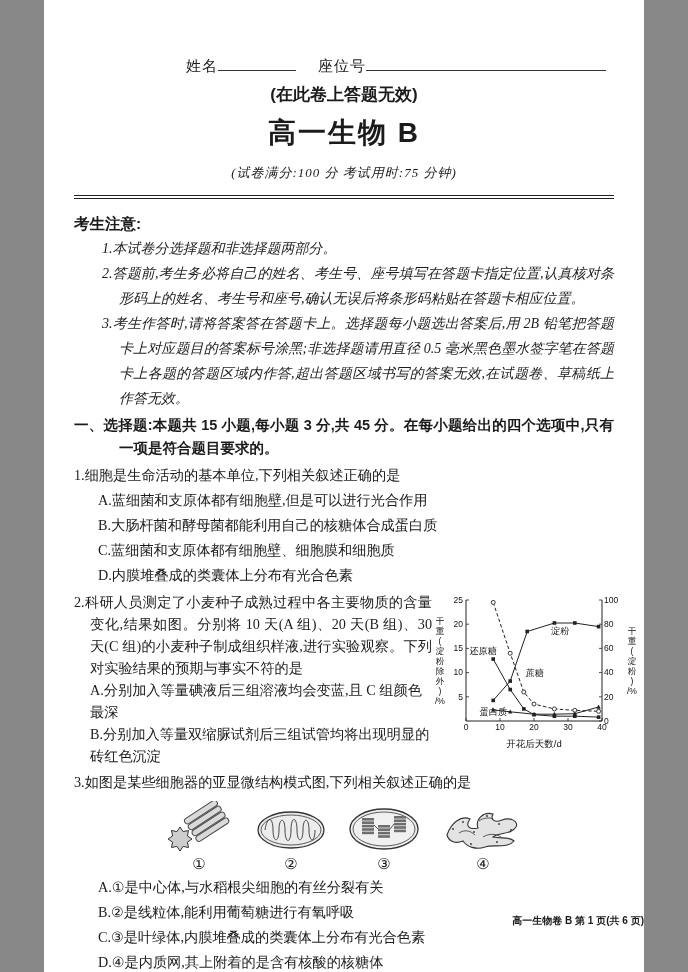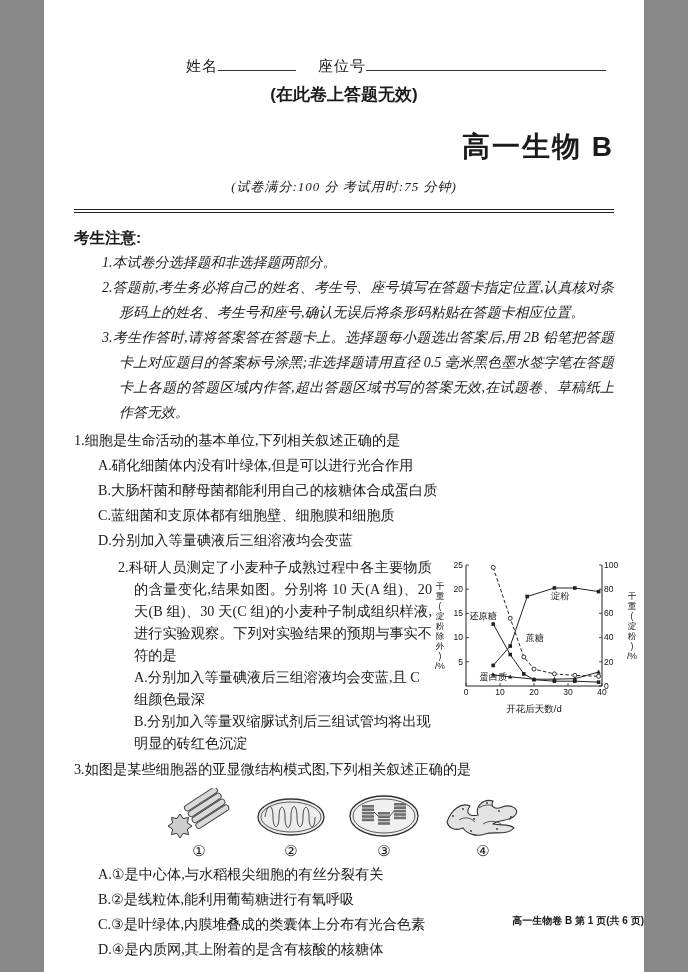--- a/index.html
+++ b/index.html
@@ -9,41 +9,41 @@
     font-family:"Liberation Serif","DejaVu Serif",serif;
   }
   .inner{padding:56px 30px 0 30px;}
   
   .name-row{margin-left:112px; font-size:15px; letter-spacing:1px;}
   .blank{display:inline-block; border-bottom:1px solid #333; height:14px; vertical-align:baseline;}
   .blank.name{width:78px; margin-right:22px;}
   .blank.seat{width:240px;}
   .invalid-notice{text-align:center; font-weight:bold; font-size:17px; margin-top:7px;
     font-family:"Liberation Sans","DejaVu Sans",sans-serif;}
-  .paper-title{text-align:right; font-weight:bold; font-size:28px; margin:22px 0 0 0;
+  .paper-title{text-align:center; font-weight:bold; font-size:28px; margin:8px 0 0 0;
     font-family:"Liberation Sans","DejaVu Sans",sans-serif; letter-spacing:2px;}
   .exam-info{text-align:center; font-size:13px; margin-top:12px; letter-spacing:1px; font-style:italic;}
   .double-rule{margin-top:13px; height:2px; border-top:1.4px solid #222; border-bottom:1px solid #222;}
   
   .notes{margin-top:12px;}
   .notes-heading{font-weight:bold; font-size:15.5px; line-height:25px;
     font-family:"Liberation Sans","DejaVu Sans",sans-serif;}
   .note-item{margin:0 0 0 28px; padding-left:17px; text-indent:-17px;
     font-size:14px; line-height:25px; text-align:justify; font-style:italic;}
   
   .section-heading{margin:3px 0 0 0; padding-left:45px; text-indent:-45px;
     font-weight:bold; font-size:14.5px; line-height:23px; text-align:justify;
     font-family:"Liberation Sans","DejaVu Sans",sans-serif;}
   
   .question{margin-top:3px;}
   .stem{margin:0; padding-left:16px; text-indent:-16px; font-size:14.2px; line-height:25px; text-align:justify;}
   .opt{margin-left:24px; font-size:14.2px; line-height:25px;}
   
   .q2-row{display:flex; align-items:flex-start;}
-  .q2-left{width:446px;margin-left:44px;}
+  .q2-left{width:446px;}
   .q2-left .stem{line-height:22px;}
   .q2-left .opt{line-height:22px; margin-left:16px;}
   .q2-chartbox{width:208px; margin-right:-26px; margin-top:2px;}
   .q2-chartbox svg{display:block;}
   
   .organelle-row{display:flex; justify-content:center; align-items:flex-end; gap:20px; margin:6px 0 2px 0;}
   .organelle{text-align:center;}
   .organelle svg{display:block; margin:0 auto;}
   .fig-label{font-size:15px; line-height:18px;}
   
@@ -69,27 +69,28 @@
 
     <div class="double-rule"></div>
 
     <div class="notes">
       <div class="notes-heading">考生注意:</div>
       <p class="note-item">1.本试卷分选择题和非选择题两部分。</p>
       <p class="note-item">2.答题前,考生务必将自己的姓名、考生号、座号填写在答题卡指定位置,认真核对条形码上的姓名、考生号和座号,确认无误后将条形码粘贴在答题卡相应位置。</p>
       <p class="note-item">3.考生作答时,请将答案答在答题卡上。选择题每小题选出答案后,用 2B 铅笔把答题卡上对应题目的答案标号涂黑;非选择题请用直径 0.5 毫米黑色墨水签字笔在答题卡上各题的答题区域内作答,超出答题区域书写的答案无效,在试题卷、草稿纸上作答无效。</p>
     </div>
 
+    <p class="section-heading">一、选择题:本题共 15 小题,每小题 3 分,共 45 分。在每小题给出的四个选项中,只有一项是符合题目要求的。</p>
 
     <div class="question">
       <p class="stem">1.细胞是生命活动的基本单位,下列相关叙述正确的是</p>
-      <div class="opt">A.硝化细菌体内没有叶绿体,但是可以进行光合作用</div>
+      <div class="opt">A.蓝细菌和支原体都有细胞壁,但是可以进行光合作用</div>
       <div class="opt">B.大肠杆菌和酵母菌都能利用自己的核糖体合成蛋白质</div>
       <div class="opt">C.蓝细菌和支原体都有细胞壁、细胞膜和细胞质</div>
-      <div class="opt">D.分别加入等量碘液后三组溶液均会变蓝</div>
+      <div class="opt">D.内膜堆叠成的类囊体上分布有光合色素</div>
     </div>
 
     <div class="question q2-row">
       <div class="q2-left">
         <p class="stem">2.科研人员测定了小麦种子成熟过程中各主要物质的含量变化,结果如图。分别将 10 天(A 组)、20 天(B 组)、30 天(C 组)的小麦种子制成组织样液,进行实验观察。下列对实验结果的预期与事实不符的是</p>
         <div class="opt">A.分别加入等量碘液后三组溶液均会变蓝,且 C 组颜色最深</div>
         <div class="opt">B.分别加入等量双缩脲试剂后三组试管均将出现明显的砖红色沉淀</div>
       </div>
       <div class="q2-chartbox">
         <svg id="chart-svg" width="208" height="158" viewBox="0 0 208 158">

